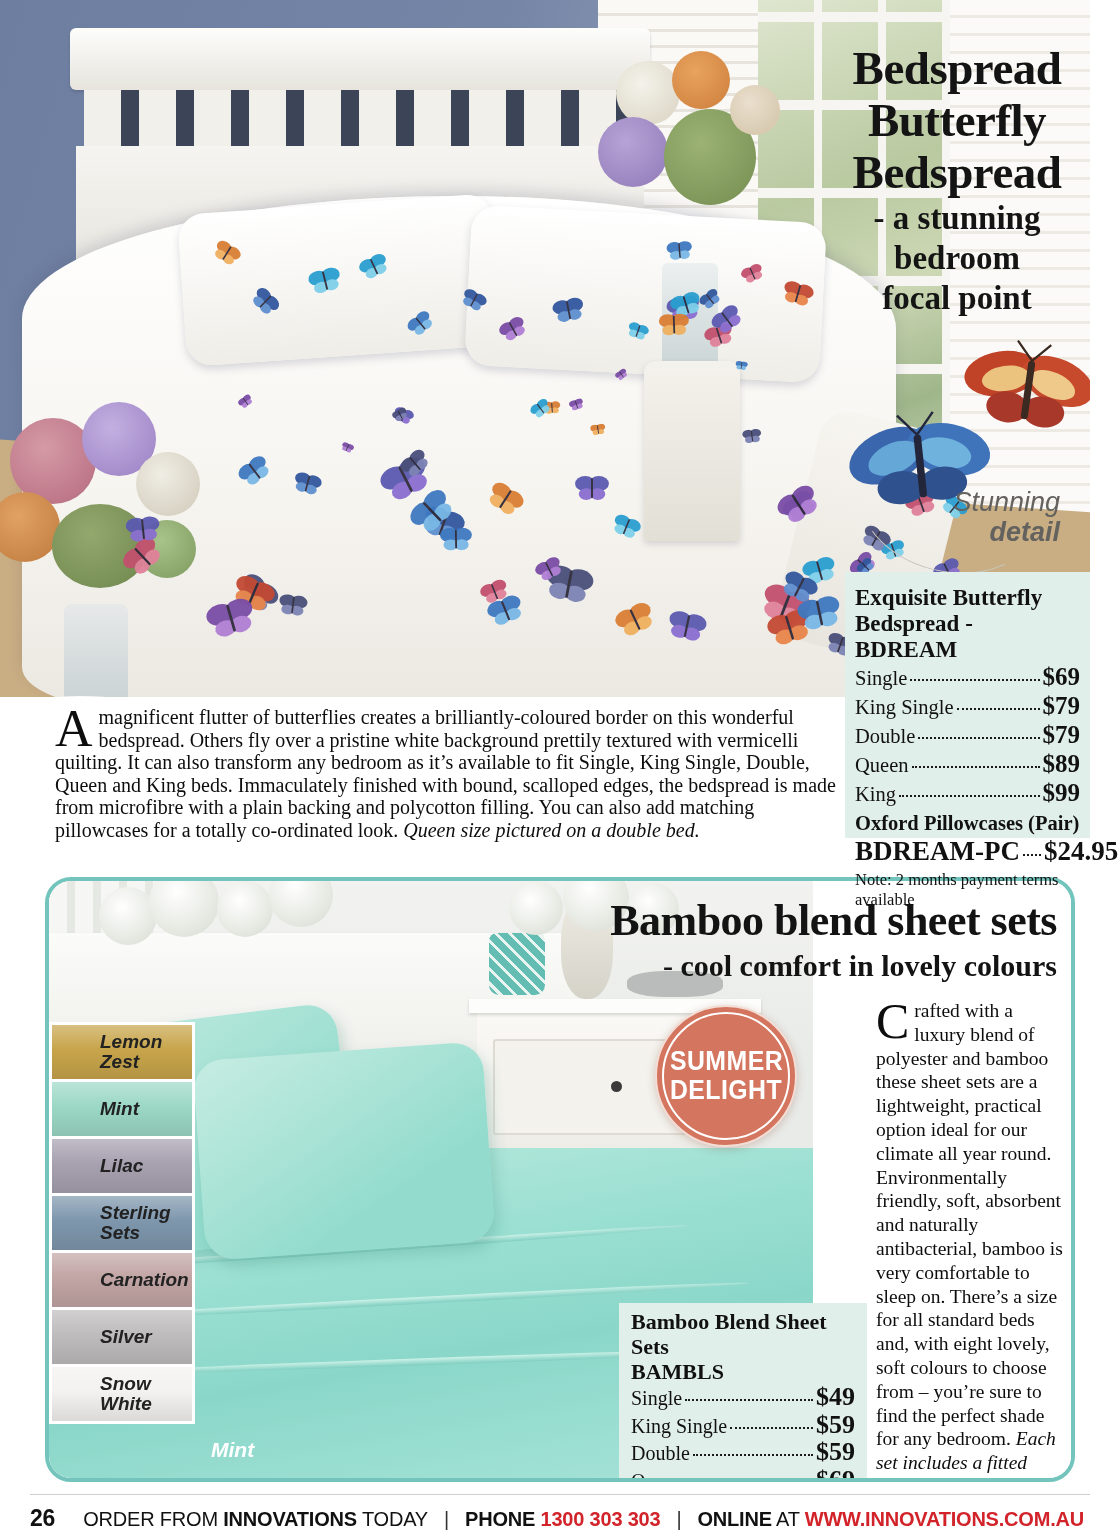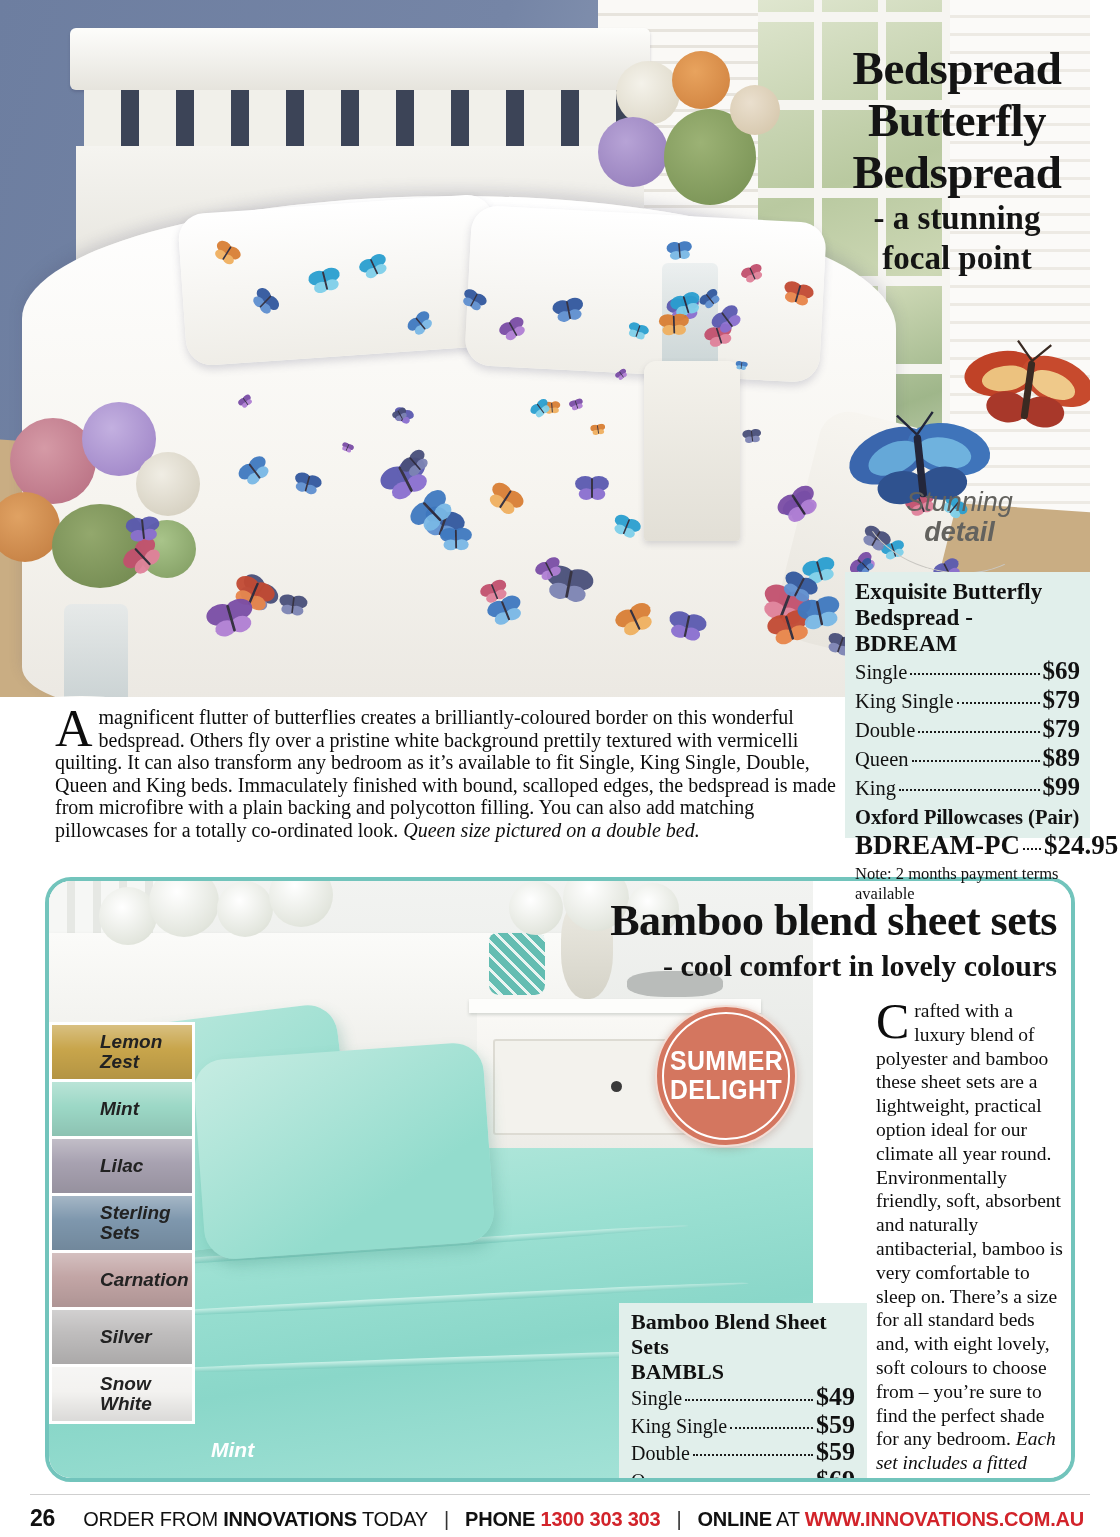--- a/index.html
+++ b/index.html
@@ -56,26 +56,26 @@
           background:linear-gradient(#f4f2ec,#e2dfd6);box-shadow:0 3px 6px rgba(80,80,100,.2);}
   .big-b{position:absolute;z-index:5;}
   .arc{position:absolute;left:858px;top:440px;width:180px;height:130px;border:1.6px solid transparent;
        border-bottom-color:#c9c7c2;border-radius:50%;transform:rotate(14deg);z-index:4;}
 
   
   .bf-title{position:absolute;left:848px;top:42px;width:218px;text-align:center;z-index:10;
             font-weight:bold;color:#141414;}
   .bf-title .t1{font-size:47px;line-height:52px;letter-spacing:-.5px;}
   .bf-title .t2{font-size:33px;line-height:40px;}
-  .caption{position:absolute;left:882px;top:487px;width:155px;text-align:center;z-index:10;
+  .caption{position:absolute;left:905px;top:487px;width:155px;text-align:right;z-index:10;
            font-family:"Liberation Sans",sans-serif;font-style:italic;color:#63625e;
            font-size:27px;line-height:30px;}
   .caption .c2{font-weight:bold;}
   .pricebox{background:#e1efeb;z-index:10;box-sizing:border-box;}
-  .pb1{position:absolute;left:845px;top:572px;width:245px;height:266px;padding:7px 10px 4px 10px;}
+  .pb1{position:absolute;left:845px;top:572px;width:245px;height:266px;padding:13px 10px 4px 10px;}
   .pb-title{font-weight:bold;font-size:23px;line-height:26px;}
   .prow{display:flex;align-items:baseline;line-height:27px;}
   .plabel{font-size:20.5px;white-space:nowrap;}
   .dots{flex:1;border-bottom:2.2px dotted #1a1a1a;margin:0 3px;transform:translateY(-4px);}
   .pprice{font-weight:bold;font-size:25px;white-space:nowrap;}
   .pb-sub{font-weight:bold;font-size:20.5px;line-height:24px;margin-top:3px;}
   .pb-code{display:flex;align-items:baseline;line-height:32px;}
   .pb-code .code,.pb-code .cprice{font-weight:bold;font-size:27px;white-space:nowrap;}
   .pb-code .dots{flex:0 0 18px;}
   .pb-note{font-size:16.5px;line-height:20px;margin-top:3px;}
@@ -681,20 +681,21 @@
         <div class="c1">Stunning</div>
         <div class="c2">detail</div>
       </div>
     </div>
 
     <div class="bf-title">
       <div class="t1">Bedspread</div>
       <div class="t1">Butterfly</div>
       <div class="t1">Bedspread</div>
       <div class="t2">- a stunning</div>
+      <div class="t2">bedroom</div>
       <div class="t2">focal point</div>
     </div>
 
     <aside class="pricebox pb1">
       <div class="pb-title">Exquisite Butterfly</div>
       <div class="pb-title">Bedspread - BDREAM</div>
       <div>
 
           <div class="prow">
             <span class="plabel">Single</span>

